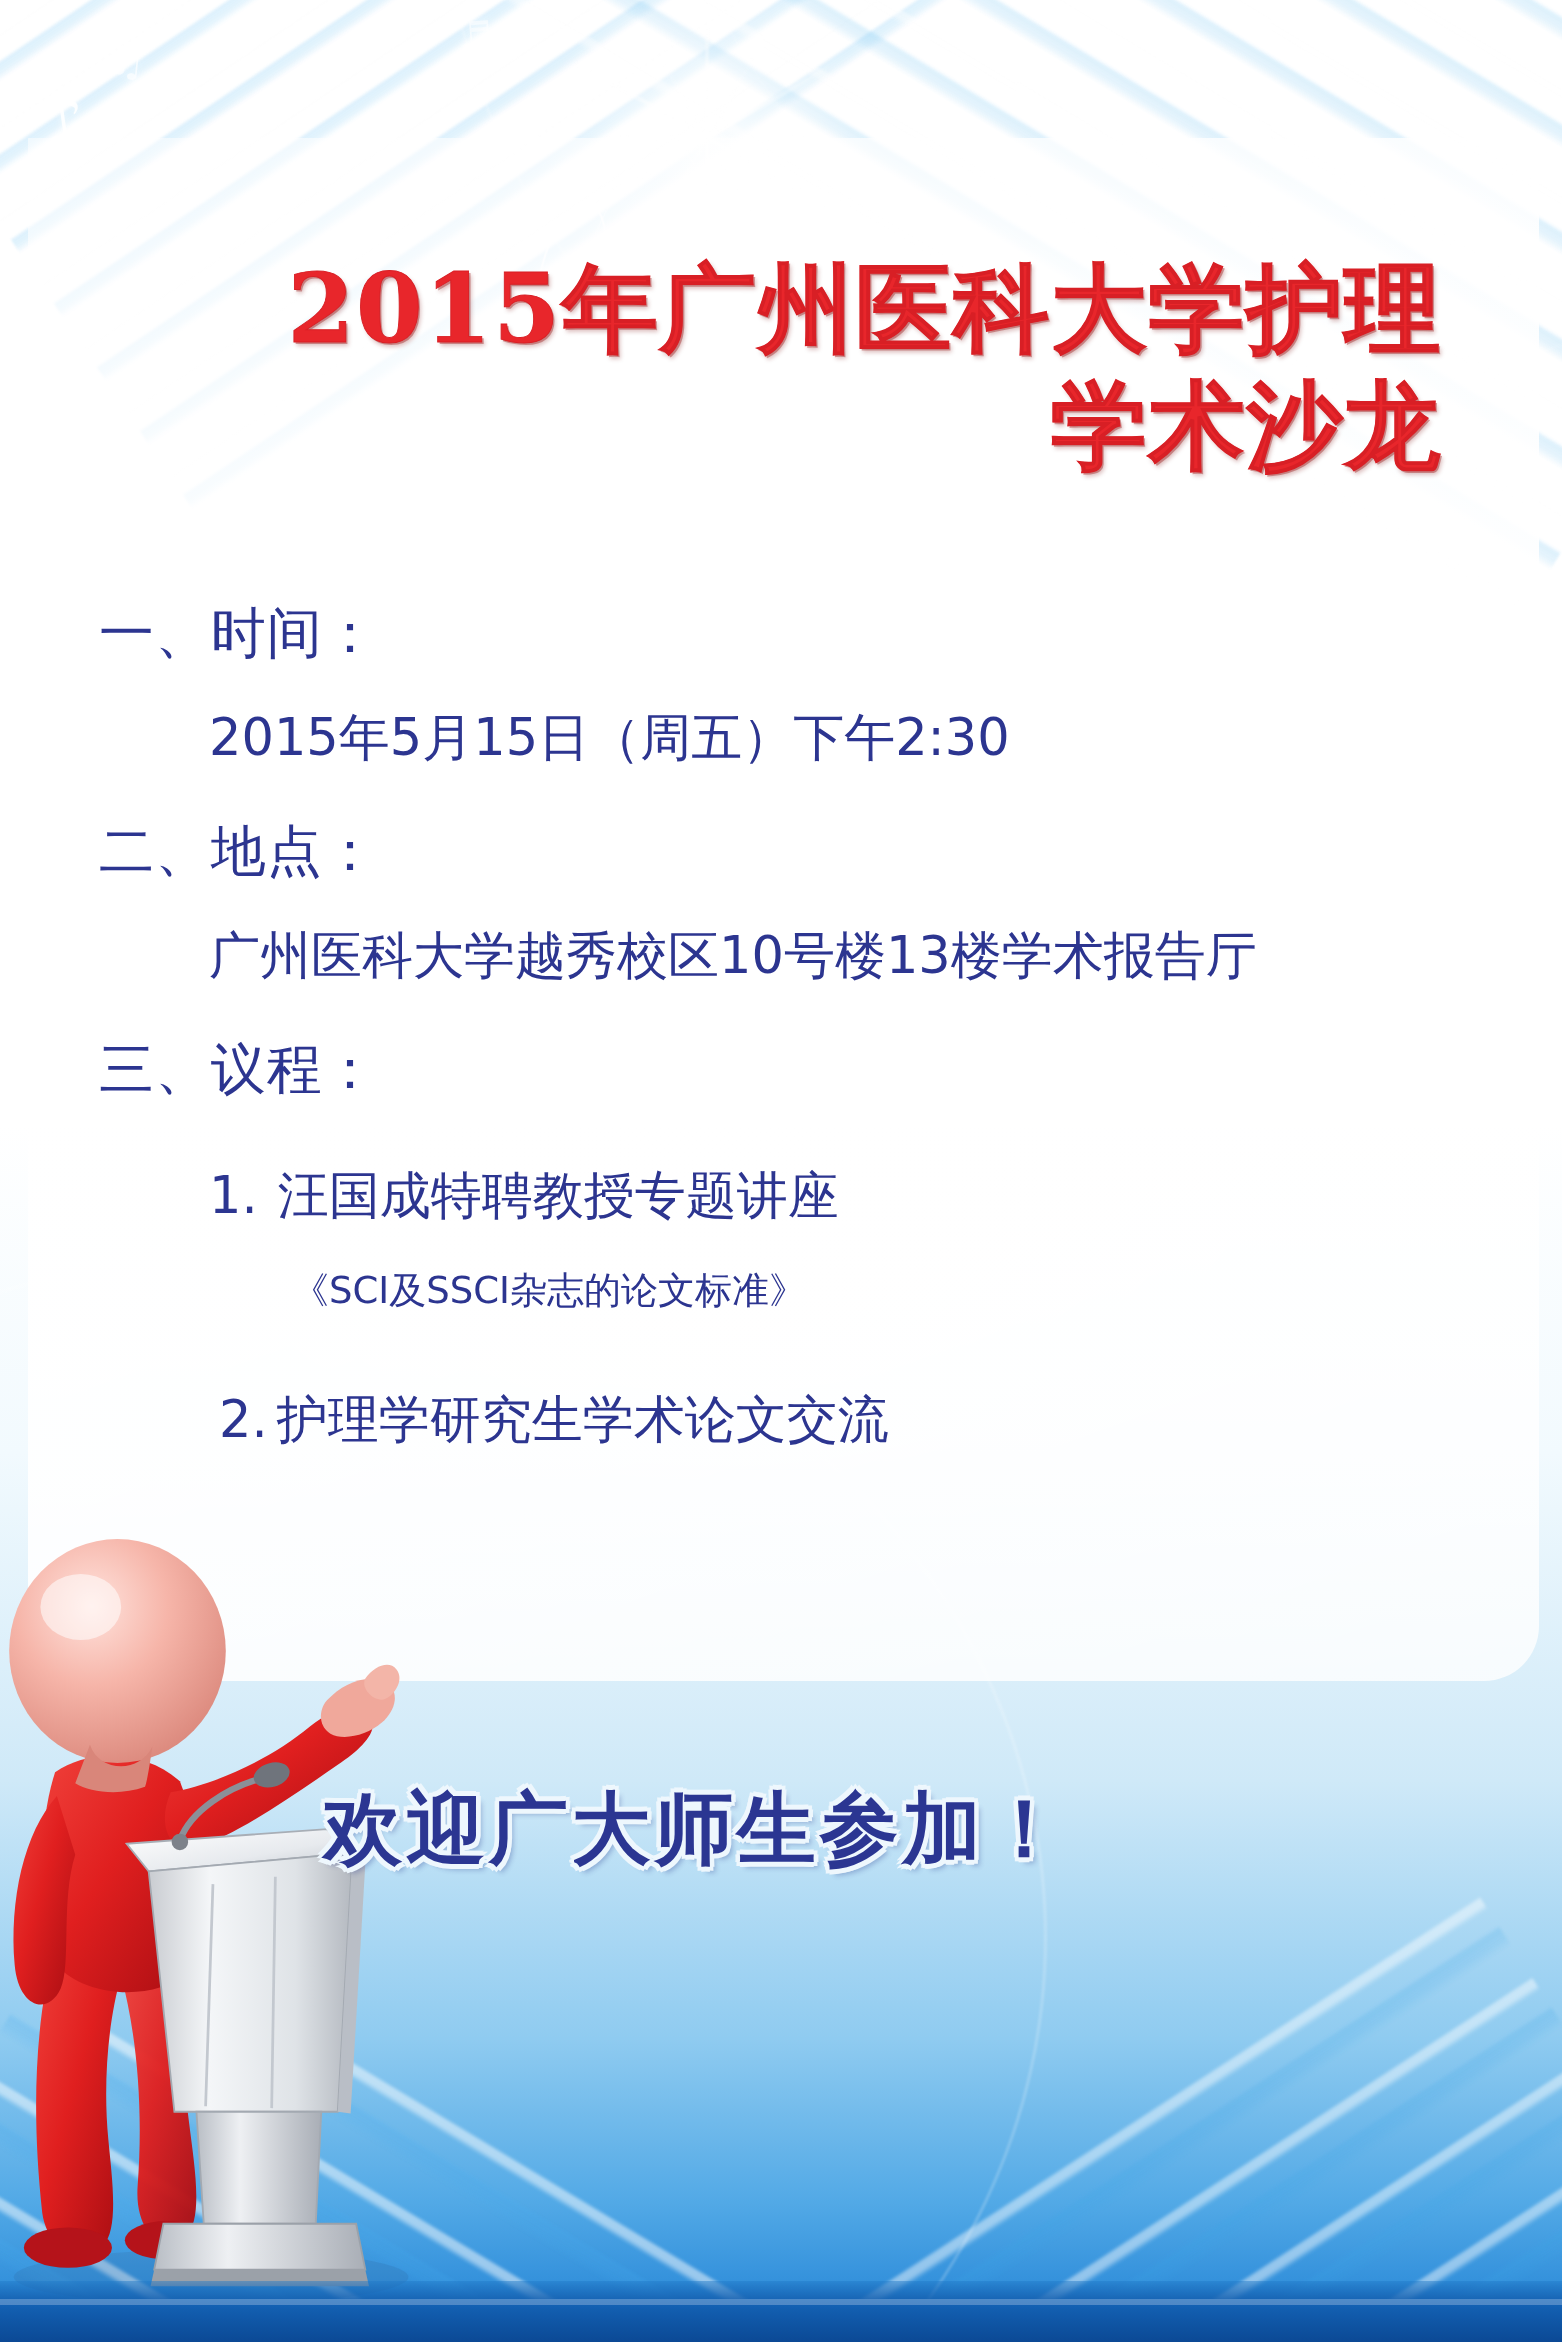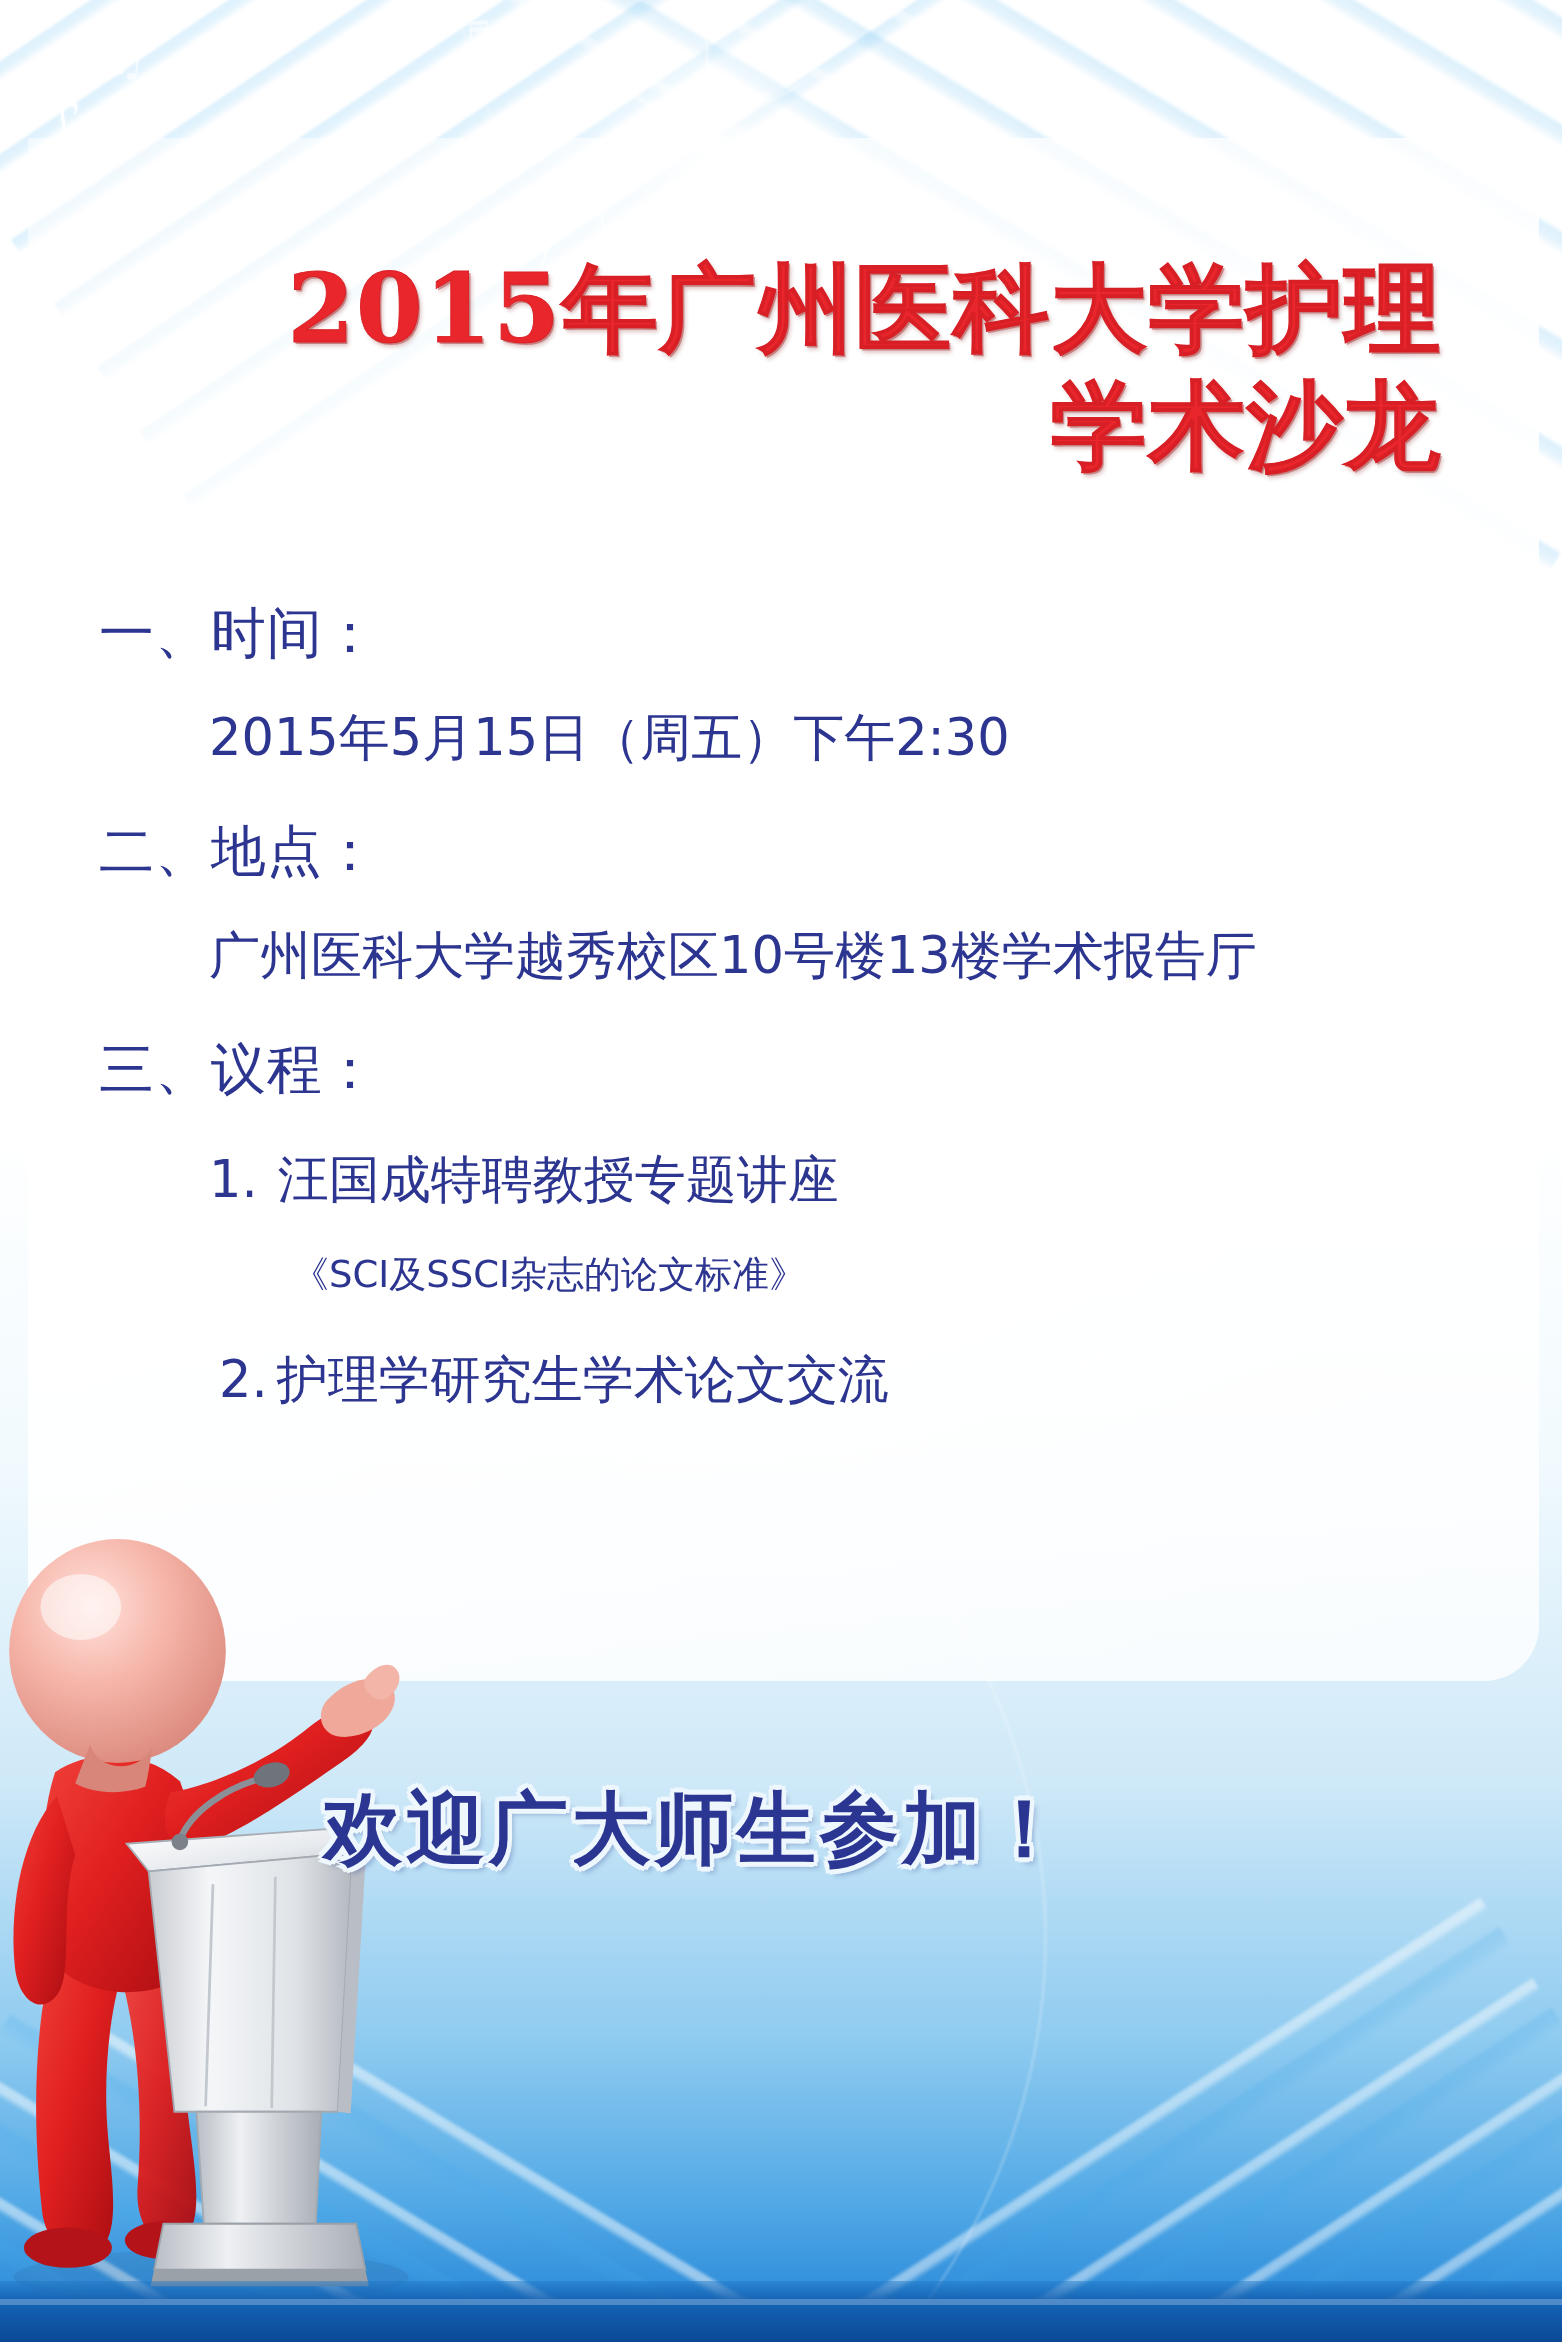--- a/index.html
+++ b/index.html
@@ -185,33 +185,35 @@
   .gap-a { height:51px; }
   .gap-b { height:61px; }
   .gap-c { height:57px; }
 
   .agenda-item {
     font-size:51px;
     line-height:1.0;
     color:#2c3590;
     padding-left:209px;
     letter-spacing:0px;
+    margin-top:16px;
   }
   .agenda-item .num { margin-right:20px; }
   .agenda-sub {
     font-size:37px;
     line-height:1.0;
     color:#2c3590;
     padding-left:292px;
   }
   .agenda-item2 {
     font-size:51px;
     line-height:1.0;
     color:#2c3590;
     padding-left:219px;
+    margin-top:24px;
   }
   .agenda-item2 .num { margin-right:9.2px; }
 
   
   #welcome-line {
     position:absolute; left:0; top:1777px; width:1272px;
     text-align:center;
     z-index:8;
     padding-left:119px;
   }

